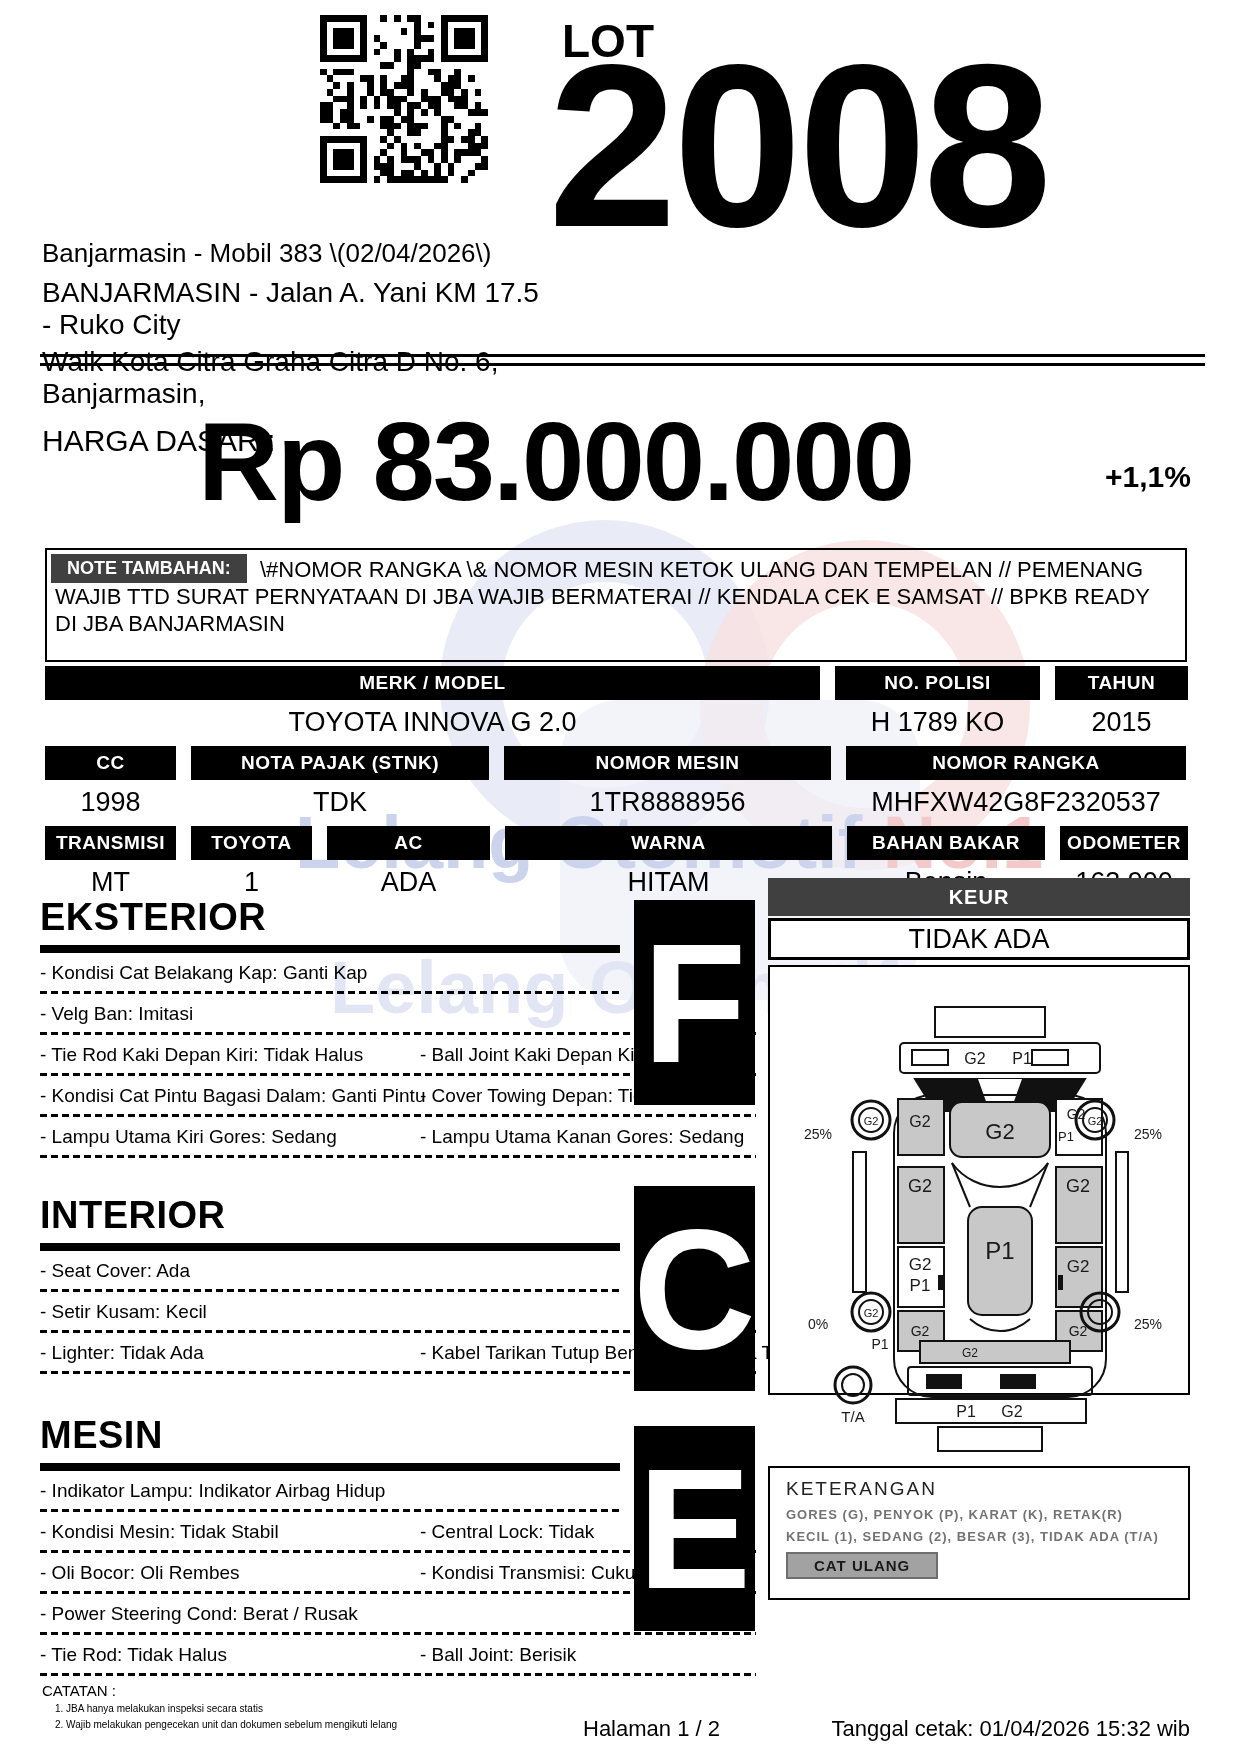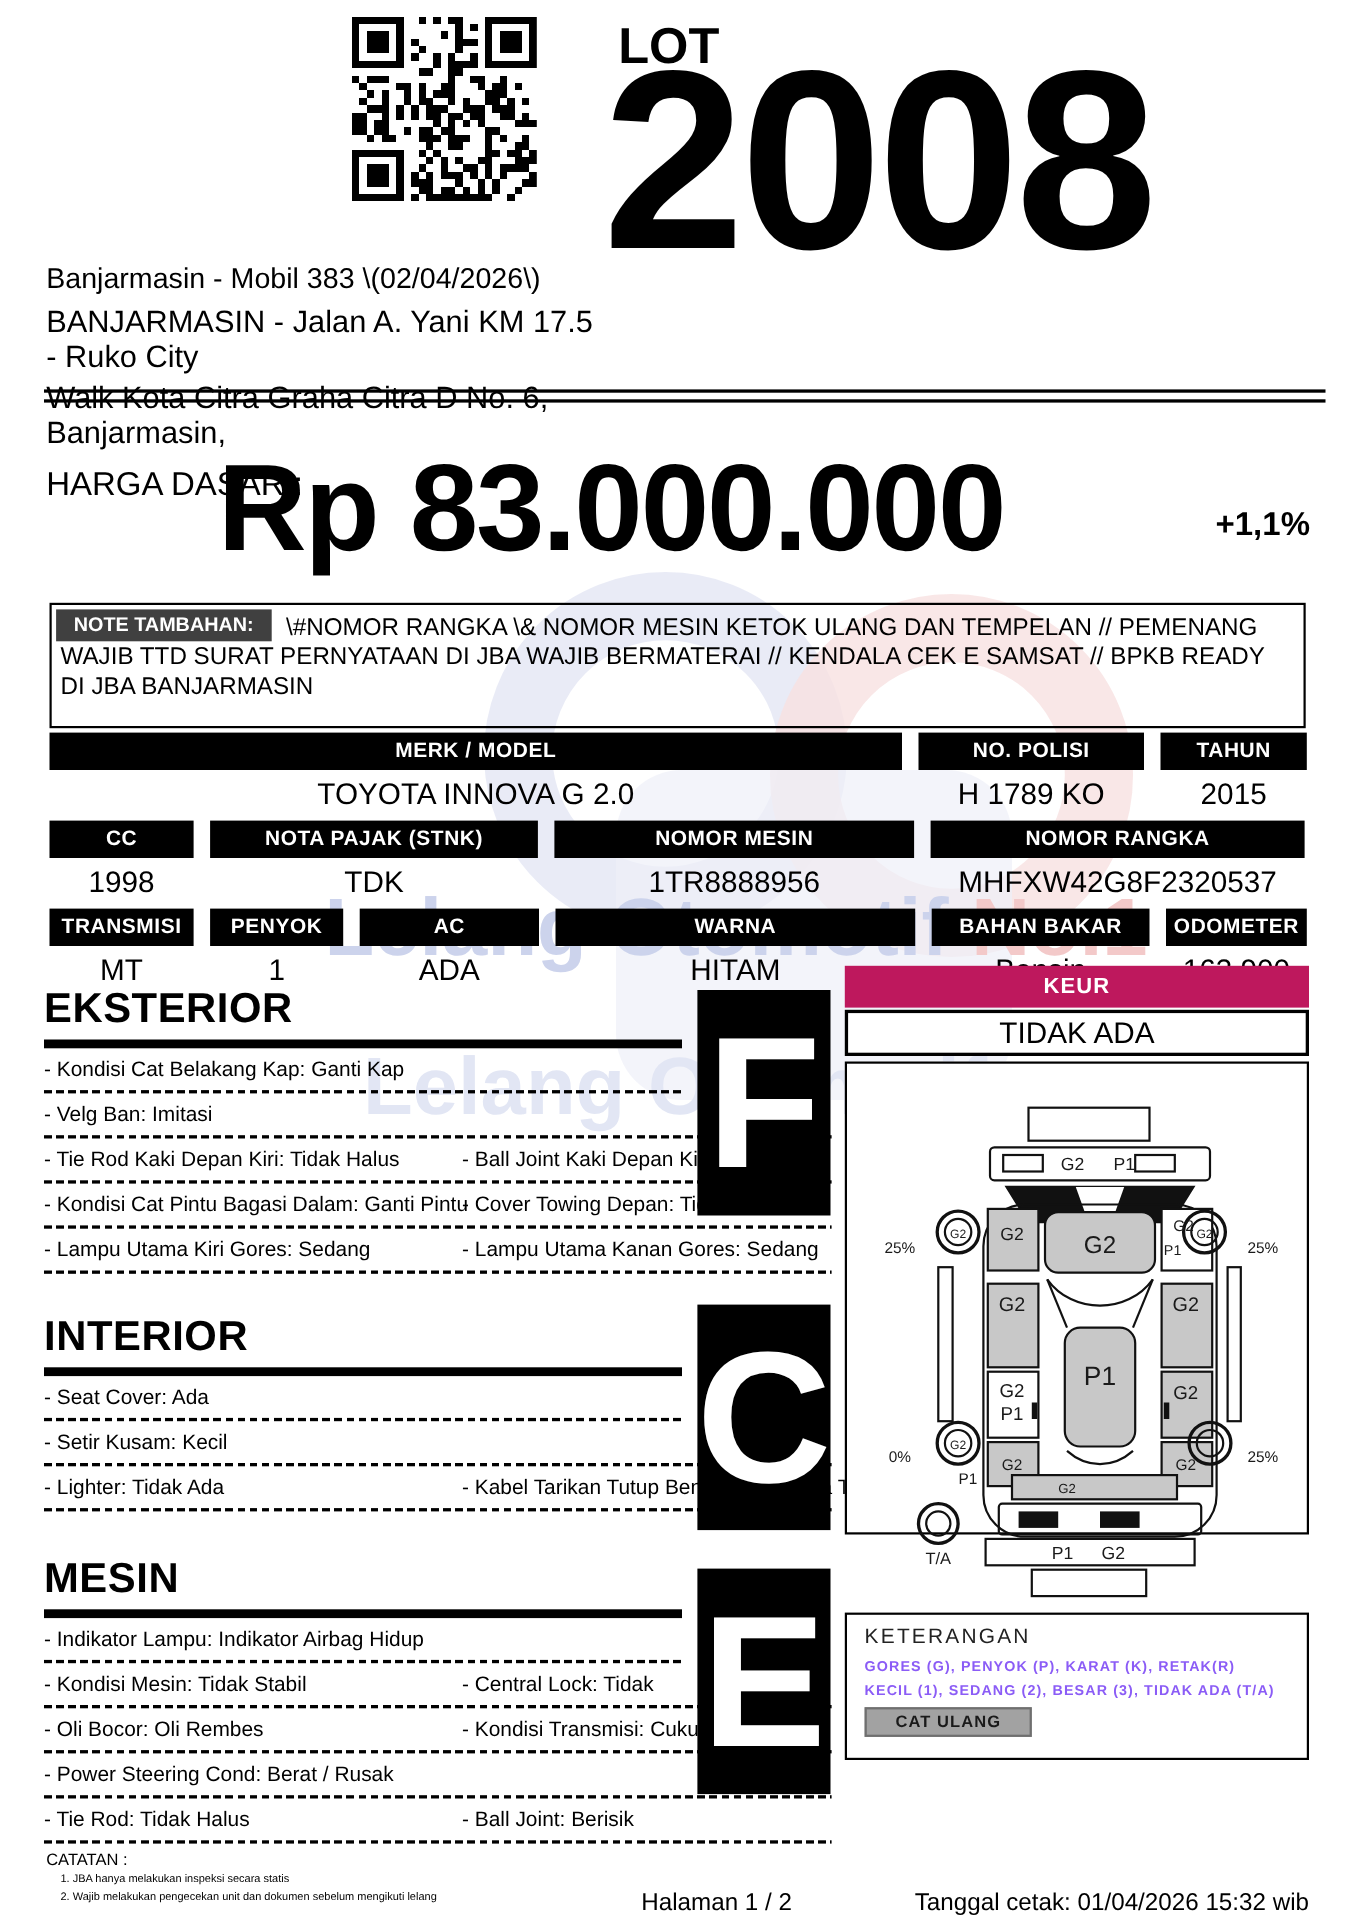--- a/index.html
+++ b/index.html
@@ -70,30 +70,30 @@
   .gap1 { height:36px; } .gap2 { height:40px; }
 
   .grade-box { width:121px; height:205px; background:#000; color:#fff;
     display:flex; align-items:center; justify-content:center;
     font-size:170px; font-weight:bold; line-height:1; }
   .grade-f { left:634px; top:900px; }
   .grade-c { left:634px; top:1186px; }
   .grade-e { left:634px; top:1426px; }
 
   
-  .keur-bar { left:768px; top:878px; width:422px; height:38px; background:#be185d; color:#fff;
+  .keur-bar { left:768px; top:878px; width:422px; height:38px; background:#404040; color:#fff;
     font-size:20px; font-weight:bold; display:flex; align-items:center; justify-content:center;
     letter-spacing:1px; }
   .keur-value { left:768px; top:918px; width:422px; height:42px; border:3px solid #000;
     font-size:27px; display:flex; align-items:center; justify-content:center; background:#fff; }
   .diagram-box { left:768px; top:965px; width:422px; height:430px; border:2px solid #000; background:#fff; }
   .ket-box { left:768px; top:1466px; width:422px; height:134px; border:2px solid #000;
     padding:10px 16px; background:#fff; }
   .ket-title { font-size:19px; letter-spacing:2px; color:#222; }
-  .ket-line { font-size:13px; font-weight:bold; color:#8b5cf6; letter-spacing:1px; margin-top:7px; }
+  .ket-line { font-size:13px; font-weight:bold; color:#737373; letter-spacing:1px; margin-top:7px; }
   .ket-badge { display:inline-block; margin-top:8px; background:#a2a2a2; border:2px solid #6f6f6f;
     color:#1a1a1a; font-size:15px; font-weight:bold; padding:3px 26px; letter-spacing:1px; }
 
   
   .catatan { left:42px; top:1682px; font-size:15px; }
   .cat-note { left:55px; font-size:10px; }
   .cat-n1 { top:1703px; } .cat-n2 { top:1719px; }
   .page-num { left:583px; top:1716px; font-size:22px; }
   .printed { left:40px; top:1716px; width:1150px; text-align:right; font-size:22px; }
 
@@ -353,21 +353,21 @@
     <div class="hdr">NOMOR RANGKA</div>
   </div>
   <div class="z spec row-grid g2 t-r2v">
     <div class="val">1998</div>
     <div class="val">TDK</div>
     <div class="val">1TR8888956</div>
     <div class="val">MHFXW42G8F2320537</div>
   </div>
   <div class="z spec row-grid g3 t-r3h">
     <div class="hdr">TRANSMISI</div>
-    <div class="hdr">PENYOK</div>
+    <div class="hdr">TOYOTA</div>
     <div class="hdr">AC</div>
     <div class="hdr">WARNA</div>
     <div class="hdr">BAHAN BAKAR</div>
     <div class="hdr">ODOMETER</div>
   </div>
   <div class="z spec row-grid g3 t-r3v">
     <div class="val">MT</div>
     <div class="val">1</div>
     <div class="val">ADA</div>
     <div class="val">HITAM</div>

